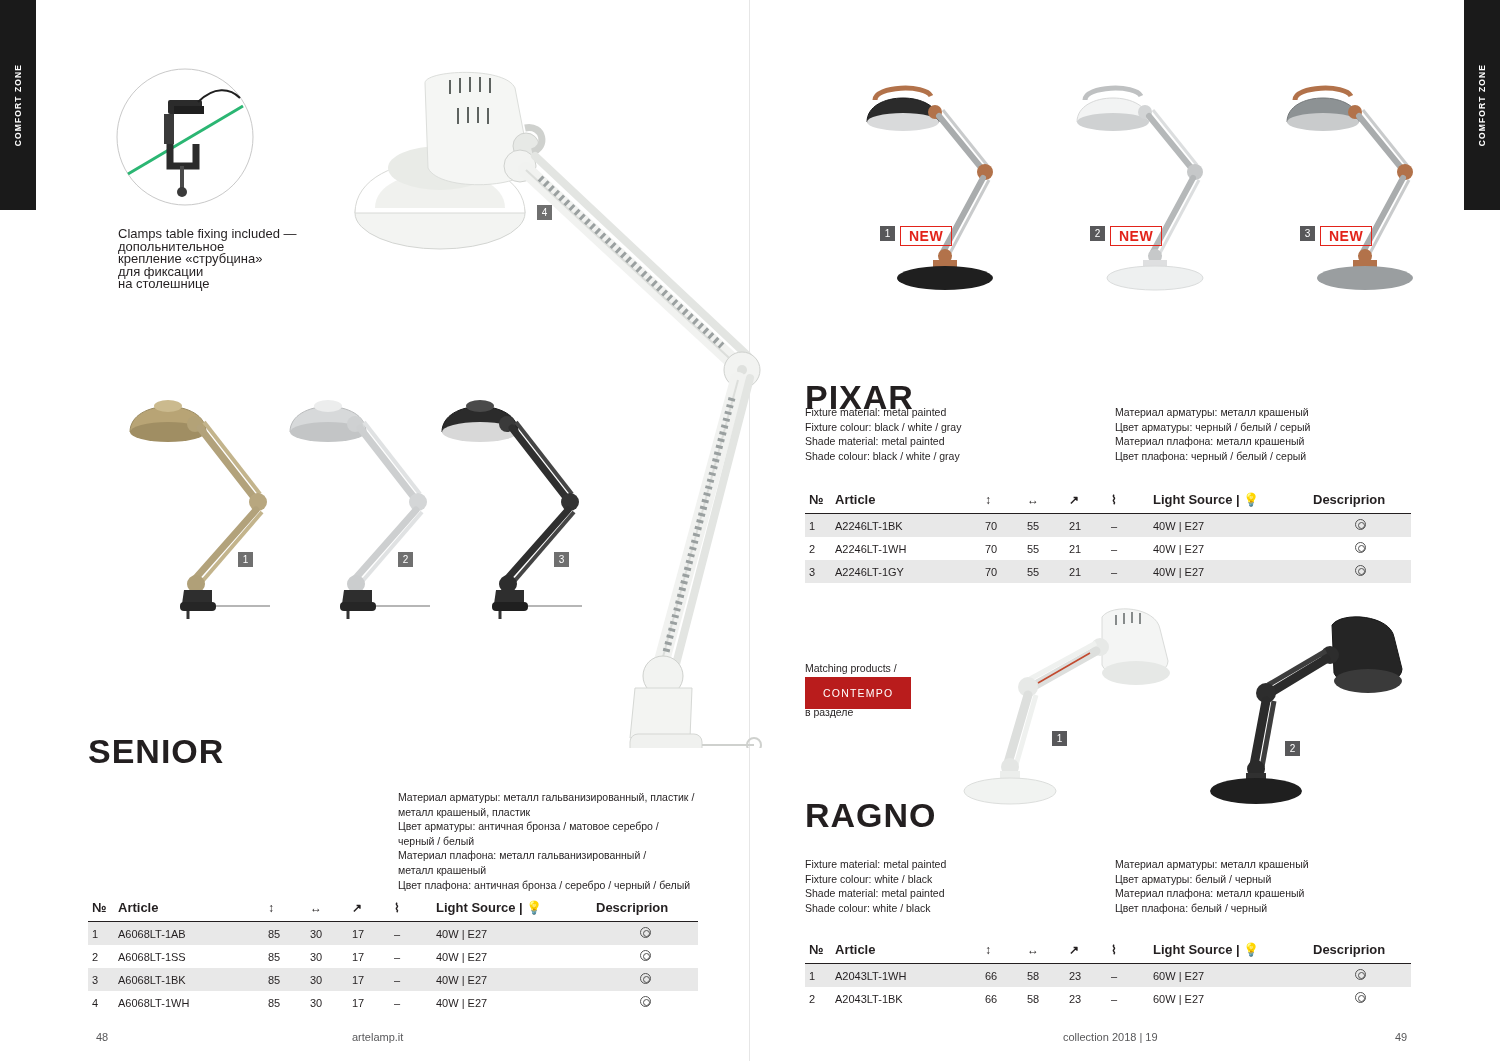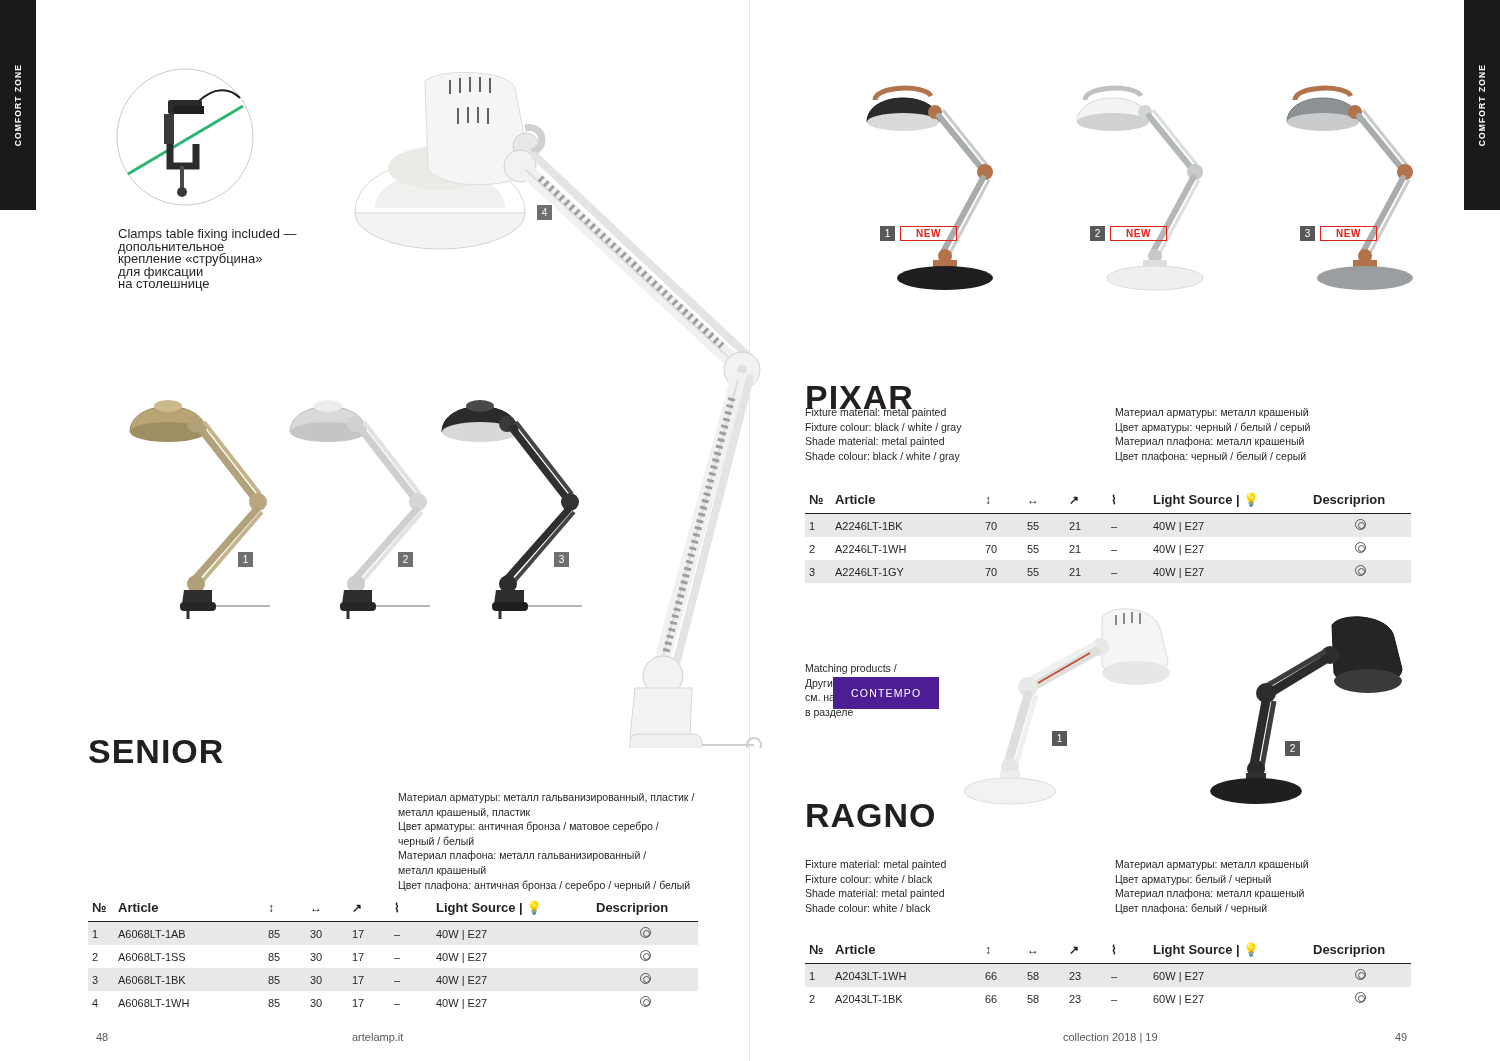--- a/index.html
+++ b/index.html
@@ -95,42 +95,41 @@
     font-size:10px;
     width:15px; height:15px;
     line-height:15px;
     text-align:center;
   }
   .badge.dark { background:#58585a; }
   .newtag {
     position:absolute;
     border:1px solid #e2231a;
     color:#e2231a;
-    font-size:10px;
+    font-size:14px;
     font-weight:bold;
-    padding:1px 15px;
+    padding:1px 8px;
     letter-spacing:.5px;
   }
 
   .clamp-caption {
     position:absolute;
     font-size:13px;
     line-height:12.5px;
     color:#231f20;
   }
 
   .contempo-btn {
     position:absolute;
-    background:#4c1d95;
+    background:#b91c1c;
     color:#fff;
     font-size:10.5px;
     letter-spacing:1.2px;
     padding:10px 18px;
     text-align:center;
-    margin-left:28px;
   }
   .matching-text {
     position:absolute;
     font-size:10.5px;
     line-height:14.5px;
   }
   .matching-text b { font-weight:bold;text-decoration:underline; }
 </style>
 </head>
 <body>

